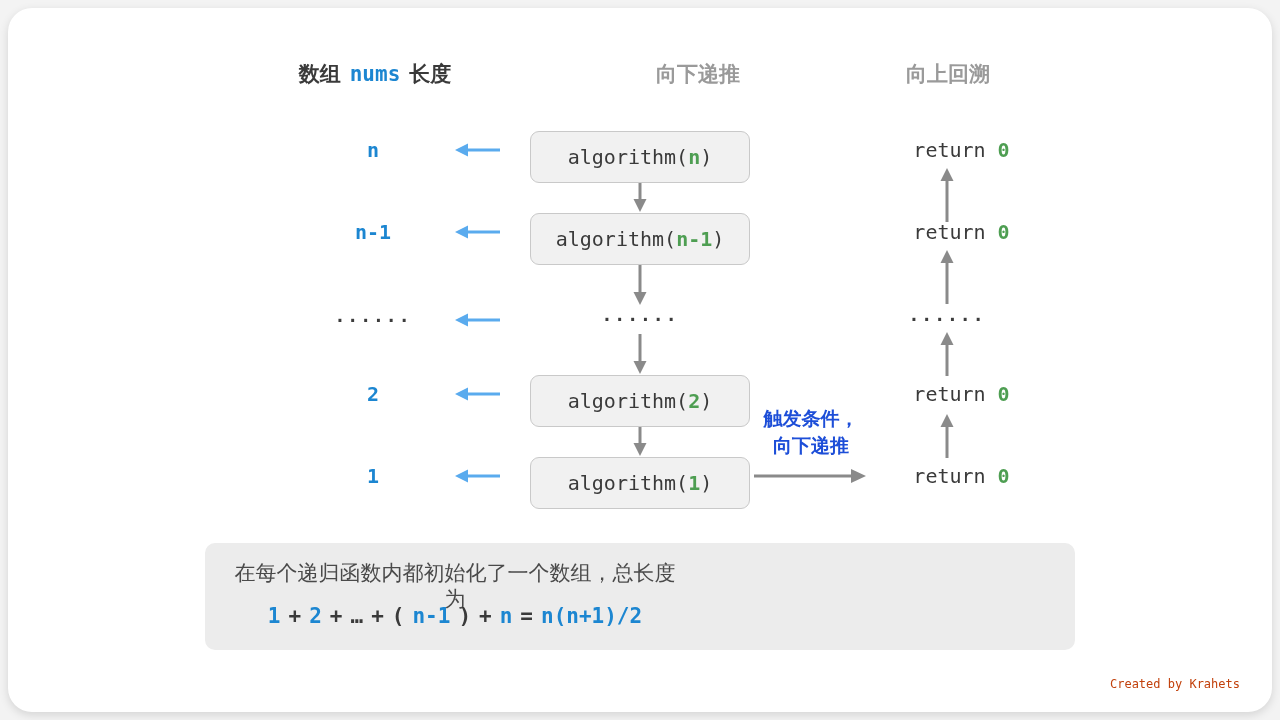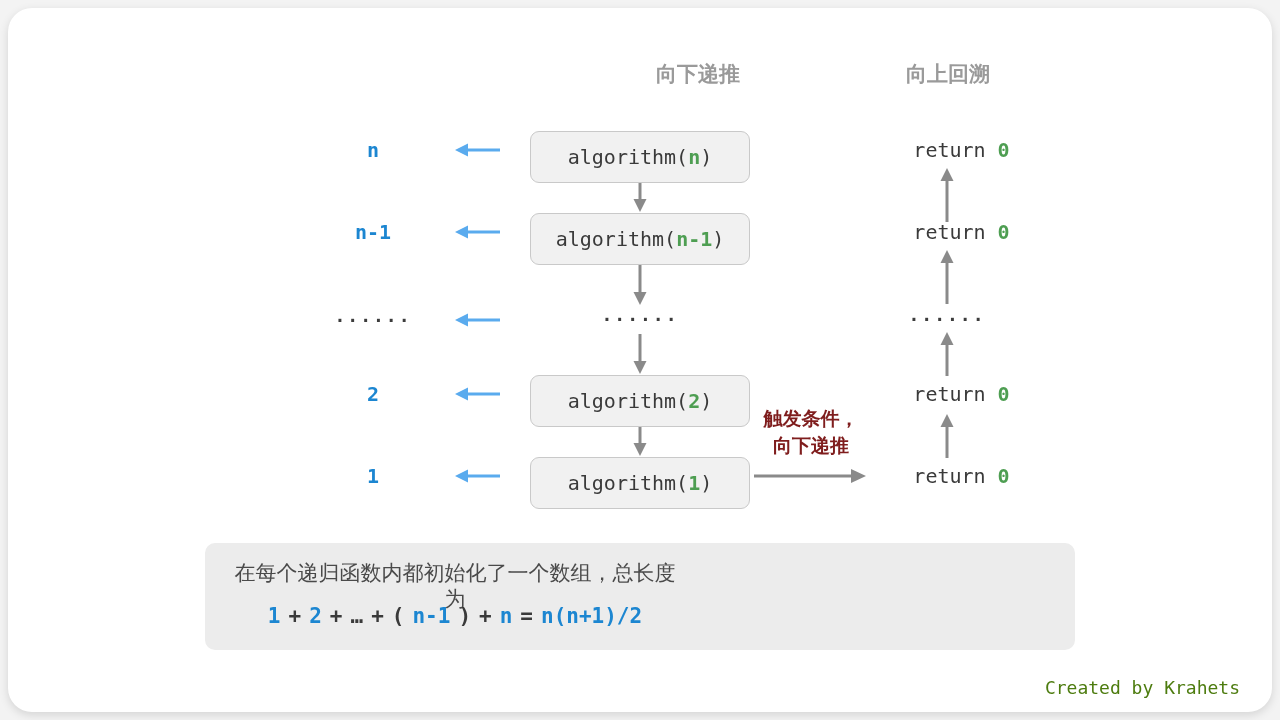--- a/index.html
+++ b/index.html
@@ -22,32 +22,32 @@
 
   .row-label{width:120px;height:28px;line-height:28px;font-size:20px;}
   .algo-box{left:530px;width:220px;height:52px;box-sizing:border-box;
             background:#f1f1f1;border:1.5px solid #c9c9c9;border-radius:9px;
             display:flex;align-items:center;justify-content:center;
             font-size:20px;}
   .ret{width:160px;height:28px;line-height:28px;font-size:20px;color:#3a3a3a;}
   .ret .kw{margin-right:12px;margin-left:29px;}
   .dots{color:#3c3c3c;font-weight:bold;letter-spacing:2px;font-size:18px;
         position:relative;top:-5px;display:inline-block;}
-  .annot{font-size:19px;font-weight:bold;color:#7f1d1d;line-height:27px;}
+  .annot{font-size:19px;font-weight:bold;color:#1d4ed8;line-height:27px;}
 
   .summary-box{left:205px;top:543px;width:870px;height:107px;background:#ececec;border-radius:10px;}
   .sum-line1{font-size:21px;color:#4a4a4a;height:26px;line-height:26px;}
   .formula{font-family:"DejaVu Sans Mono","Liberation Mono",monospace;
            font-weight:bold;font-size:21px;height:28px;line-height:28px;}
   .formula .seg{margin:0 4px;}
   .res-title{font-size:21px;font-weight:bold;color:#3a3a3a;height:26px;line-height:26px;}
   .res-val{font-size:23px;font-weight:bold;color:#f4511e;height:30px;line-height:30px;}
   .res-val sup{font-size:15px;}
   .credit{font-family:"DejaVu Sans Mono","Liberation Mono",monospace;
-          font-size:18px;color:#4d7c0f;}
+          font-size:12px;color:#c2410c;}
   svg.arrows{position:absolute;left:0;top:0;pointer-events:none;}
 </style>
 </head>
 <body>
 
 <div class="canvas">
   <div class="card"></div>
 
   <svg class="arrows" width="1280" height="720" viewBox="0 0 1280 720">
 
@@ -87,20 +87,25 @@
     </g>
 
     <g stroke="#8a8a8a" stroke-width="3" fill="#8a8a8a">
       <line x1="754" y1="476" x2="852" y2="476"></line>
         <polygon points="866,476 851,469 851,483" stroke="none"></polygon>
     </g>
 
     <polygon fill="#bfbfbf" points="806,589 832,589 832,579 854,597 832,615 832,605 806,605"></polygon>
   </svg>
 
+  <div class="abs hdr hdr-left" style="left:250px;top:60px;width:250px;">
+    <span>数组</span>
+    <span class="mono blue code">nums</span>
+    <span>长度</span>
+  </div>
   <div class="abs hdr hdr-gray center" style="left:540px;top:60px;width:200px;text-align:right;">向下递推</div>
   <div class="abs hdr hdr-gray center" style="left:848px;top:60px;width:200px;">向上回溯</div>
 
   <div class="abs row-label center mono bold blue" style="left:313px;top:136px;">n</div>
   <div class="abs algo-box mono" style="top:131px;">
     <span class="dark">algorithm(</span>
       <span class="green bold">n</span>
       <span class="dark">)</span>
   </div>
   <div class="abs ret center mono" style="left:867px;top:136px;">

